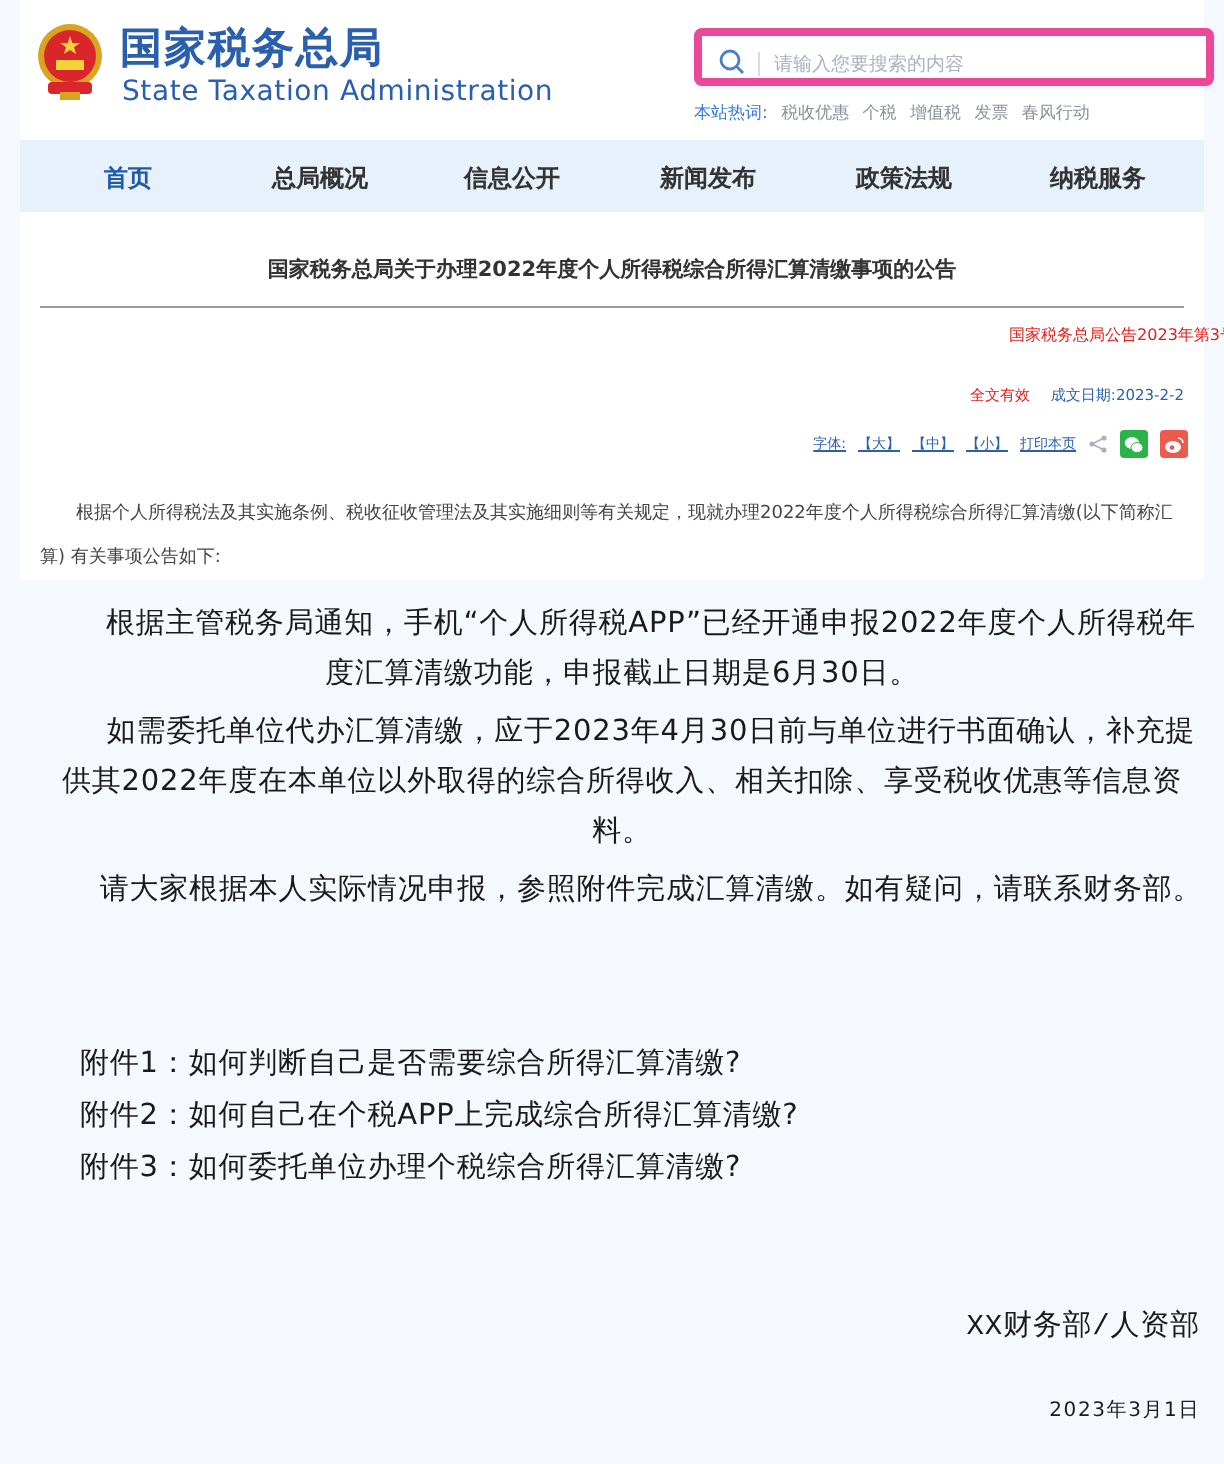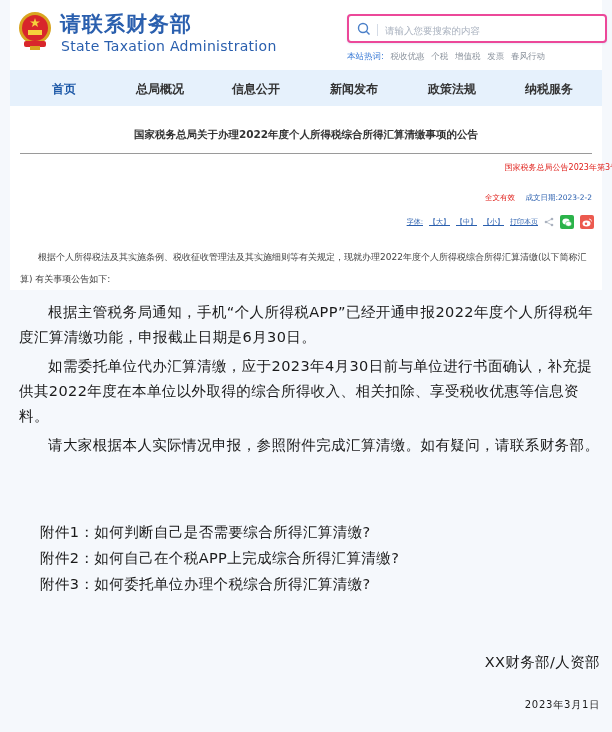--- a/index.html
+++ b/index.html
@@ -13,21 +13,21 @@
     position: absolute; left: 10px; top: 0; width: 592px; height: 290px;
     background: #ffffff;
   }
   
   .site-header { position: absolute; left: 0; top: 0; width: 592px; height: 68px; background: #fff; }
   .emblem { position: absolute; left: 6px; top: 10px; width: 38px; height: 42px; }
   .logo-cn { position: absolute; left: 50px; top: 10px; font-size: 21px; font-weight: bold; color: #2a5fae; letter-spacing: 1px; font-family: "DejaVu Serif", serif; }
   .logo-en { position: absolute; left: 51px; top: 38px; font-size: 14px; color: #2a5fae; letter-spacing: 0.3px; }
   .search-box {
     position: absolute; left: 337px; top: 14px; width: 260px; height: 29px;
-    border: 2px solid #ec4899; border-radius: 4px; background: #fff;
+    border: 4px solid #ec4899; border-radius: 4px; background: #fff;
     box-shadow: 0 1px 2px rgba(42,95,174,0.12);
   }
   .search-icon { position: absolute; left: 8px; top: 6px; width: 14px; height: 14px; }
   .search-sep { position: absolute; left: 28px; top: 8px; width: 1px; height: 12px; background: #d4dbe6; }
   .search-input { position: absolute; left: 36px; top: 4px; width: 215px; height: 20px; border: none; outline: none; font-size: 9.5px; color: #999; background: transparent; font-family: "DejaVu Sans", sans-serif; }
   .search-input::placeholder { color: #aab2bf; }
   .hotwords { position: absolute; left: 337px; top: 51px; font-size: 8.5px; color: #8a929c; white-space: nowrap; }
   .hotwords .label { color: #3b7bd6; }
   .hotwords .hw { margin-left: 4px; }
   
@@ -44,41 +44,41 @@
   .tools-row { position: absolute; right: 8px; top: 214px; height: 16px; display: flex; align-items: center; font-size: 7px; color: #2a5fae; white-space: nowrap; }
   .tools-row span { margin-right: 6px; text-decoration: underline; }
   .share-icon { width: 10px; height: 10px; margin-right: 6px; }
   .wechat-icon { width: 14px; height: 14px; background: #2bb34a; border-radius: 2px; margin-right: 6px; display: flex; align-items: center; justify-content: center; }
   .weibo-icon { width: 14px; height: 14px; background: #ec5a4f; border-radius: 2px; display: flex; align-items: center; justify-content: center; }
   .lead {
     position: absolute; left: 10px; top: 246px; width: 575px;
     font-size: 9px; color: #444; line-height: 22px; text-indent: 18px;
   }
   
-  .body-text { position: absolute; left: 19px; top: 300px; width: 584px; font-size: 14.5px; color: #1a1a1a; line-height: 25px; letter-spacing: 0.4px; }
+  .body-text { position: absolute; left: 19px; top: 300px; width: 584px; font-size: 14.5px; color: #1a1a1a; line-height: 25px; letter-spacing: 0.4px; text-align: center; }
   .para { text-indent: 29px; margin-bottom: 0; }
   .attach-list { position: absolute; left: 40px; top: 520px; font-size: 14.5px; color: #1a1a1a; line-height: 25px; letter-spacing: 0.4px; }
   .attach { height: 26px; }
-  .sign-dept { position: absolute; right: 12px; top: 653px; font-size: 14.5px; color: #1a1a1a; letter-spacing: 0.4px; }
+  .sign-dept { position: absolute; right: 12px; top: 653px; font-size: 14.5px; color: #1a1a1a; letter-spacing: 0.4px; font-family: Liberation Mono, monospace; }
   .sign-date { position: absolute; right: 12px; top: 698px; font-size: 10px; color: #1a1a1a; letter-spacing: 0.8px; }
 </style>
 </head>
 <body>
 
 <div class="shot">
   <div class="site-header">
     <svg class="emblem" viewBox="0 0 38 42">
       <circle cx="19" cy="18" r="16" fill="#d9a520"></circle>
       <circle cx="19" cy="18" r="13" fill="#d8262b"></circle>
       <polygon points="19,8 20.2,11.5 24,11.5 21,13.6 22.1,17 19,15 15.9,17 17,13.6 14,11.5 17.8,11.5" fill="#f5d13c"></polygon>
       <rect x="12" y="20" width="14" height="5" fill="#f5d13c"></rect>
       <rect x="8" y="31" width="22" height="6" rx="2" fill="#d8262b"></rect>
       <rect x="14" y="36" width="10" height="4" fill="#d9a520"></rect>
     </svg>
-    <div class="logo-cn">请联系财务部</div>
+    <div class="logo-cn">国家税务总局</div>
     <div class="logo-en">State Taxation Administration</div>
 
     <div class="search-box">
       <svg class="search-icon" viewBox="0 0 14 14">
         <circle cx="6" cy="6" r="4.5" fill="none" stroke="#4a7fc8" stroke-width="1.4"></circle>
         <line x1="9.3" y1="9.3" x2="12.5" y2="12.5" stroke="#4a7fc8" stroke-width="1.4"></line>
       </svg>
       <div class="search-sep"></div>
       <input class="search-input" type="text" placeholder="请输入您要搜索的内容" style="">
     </div>

